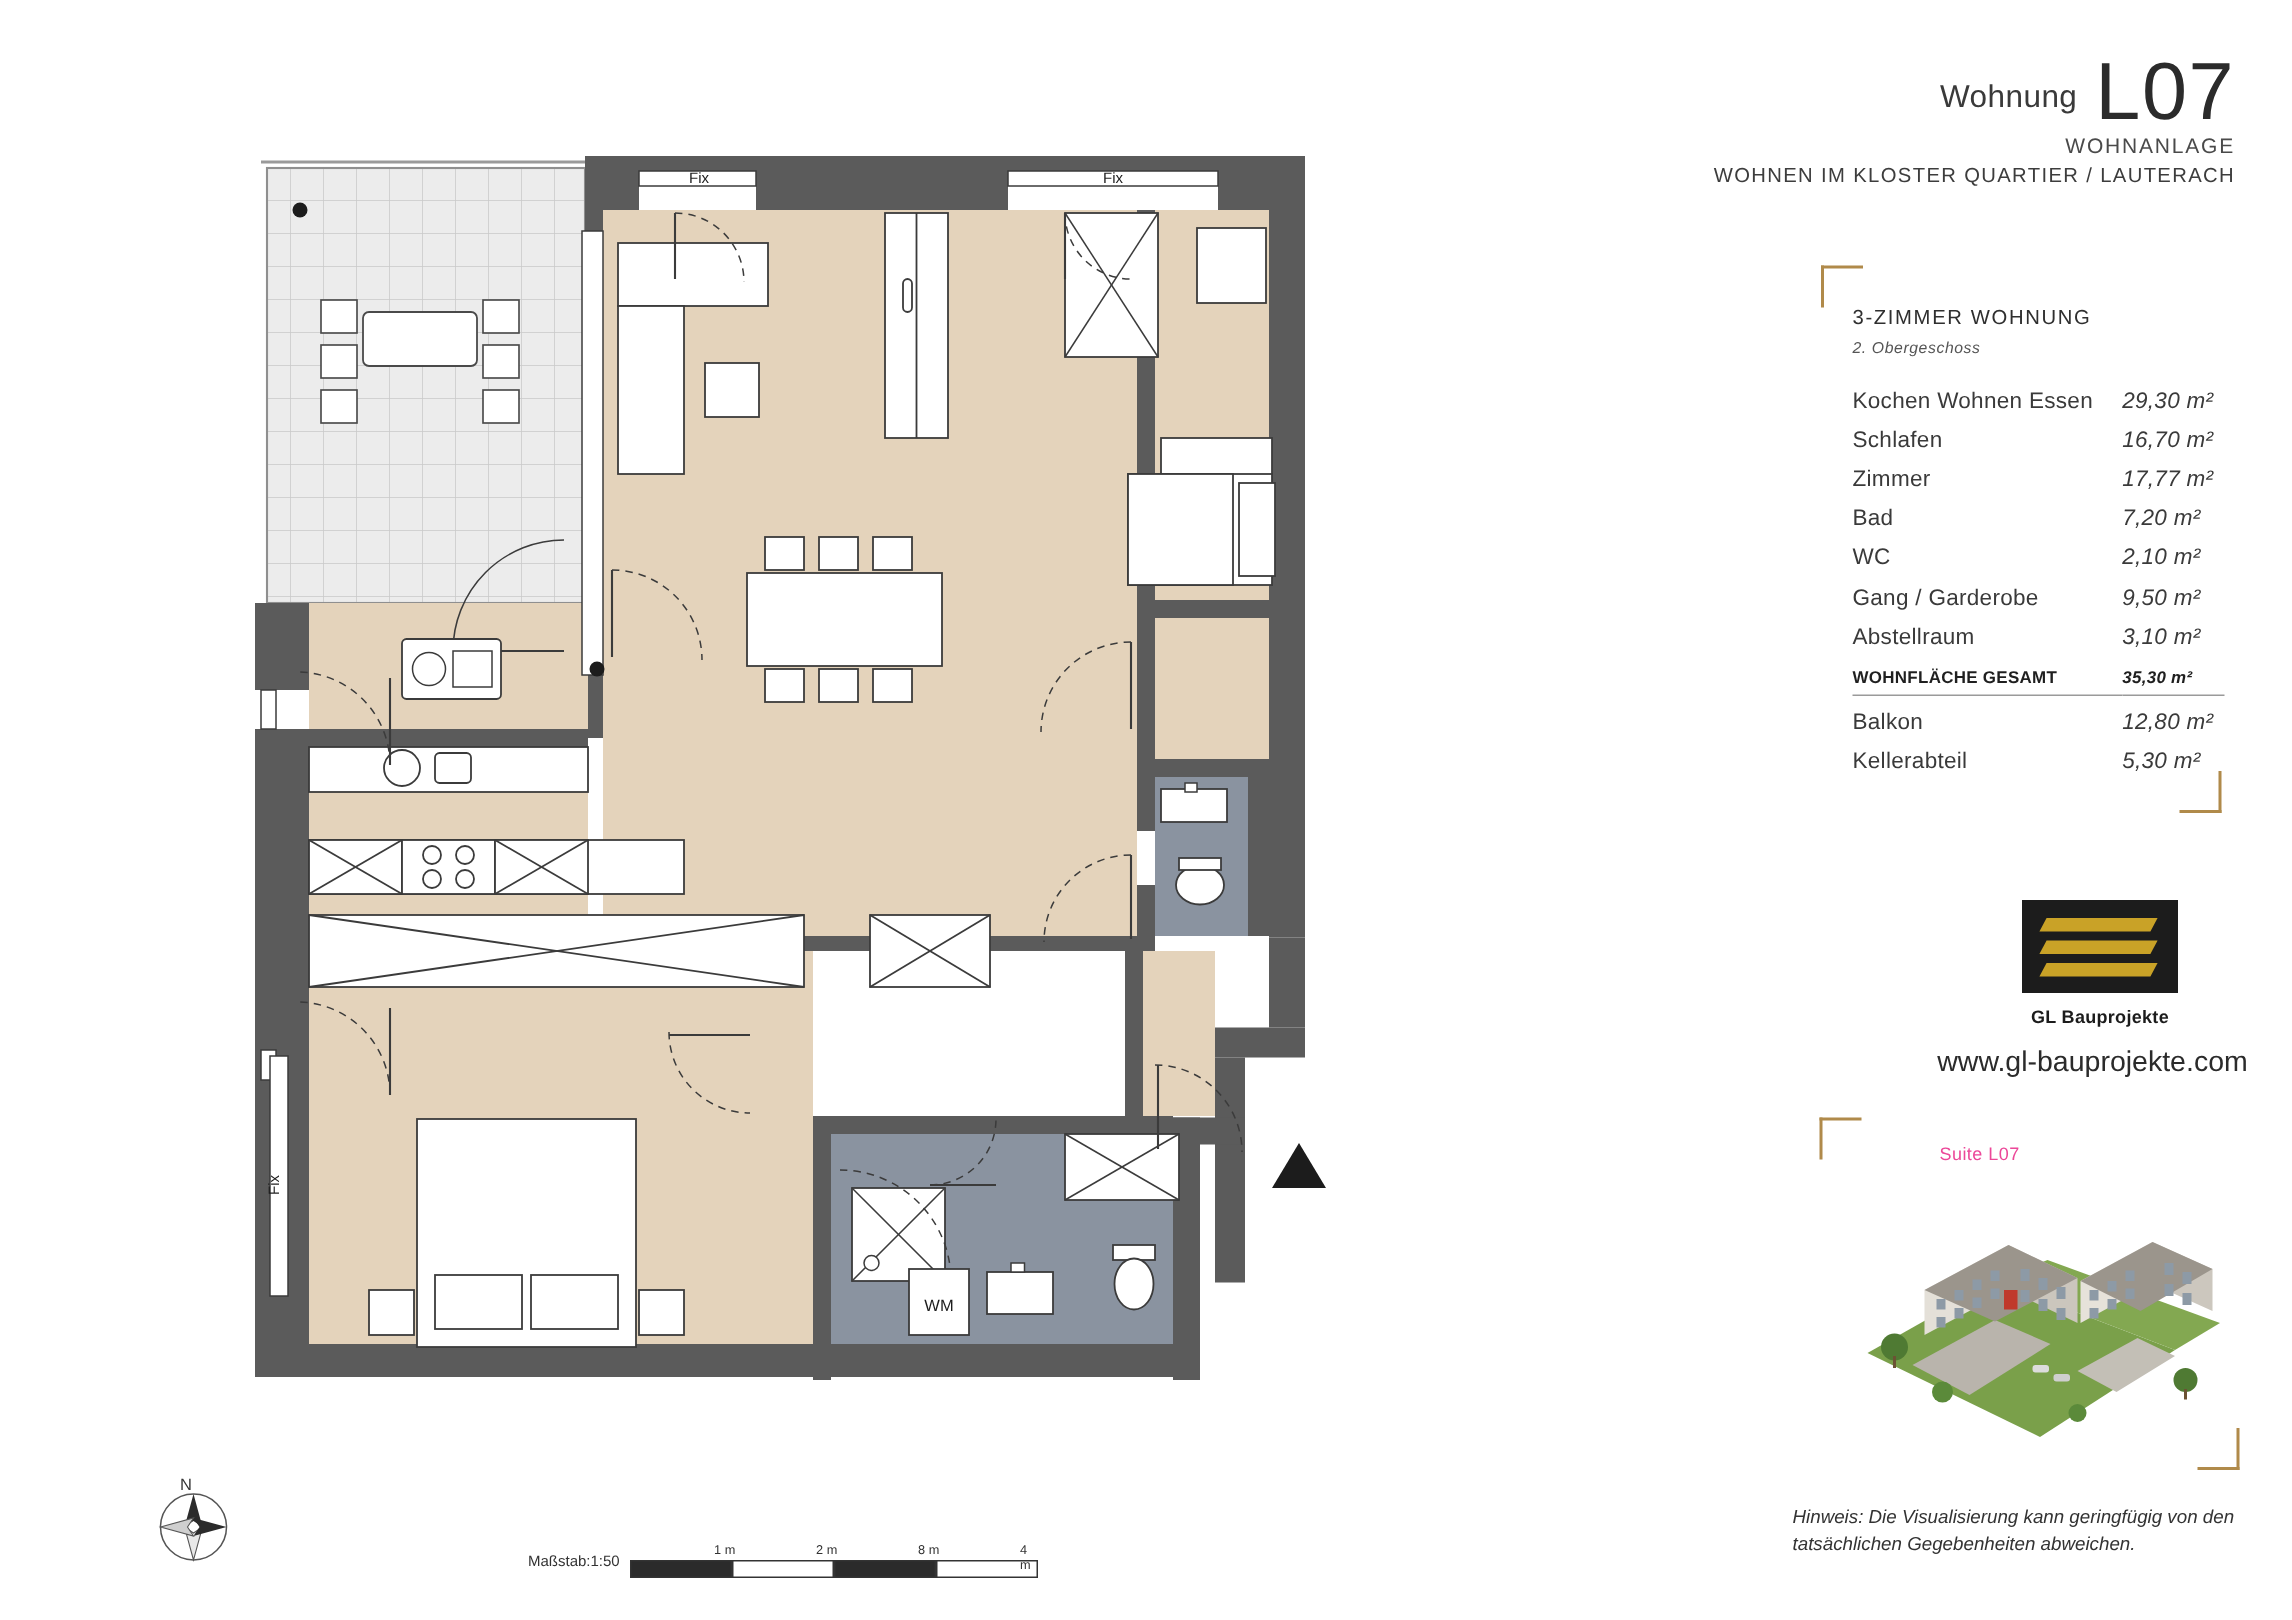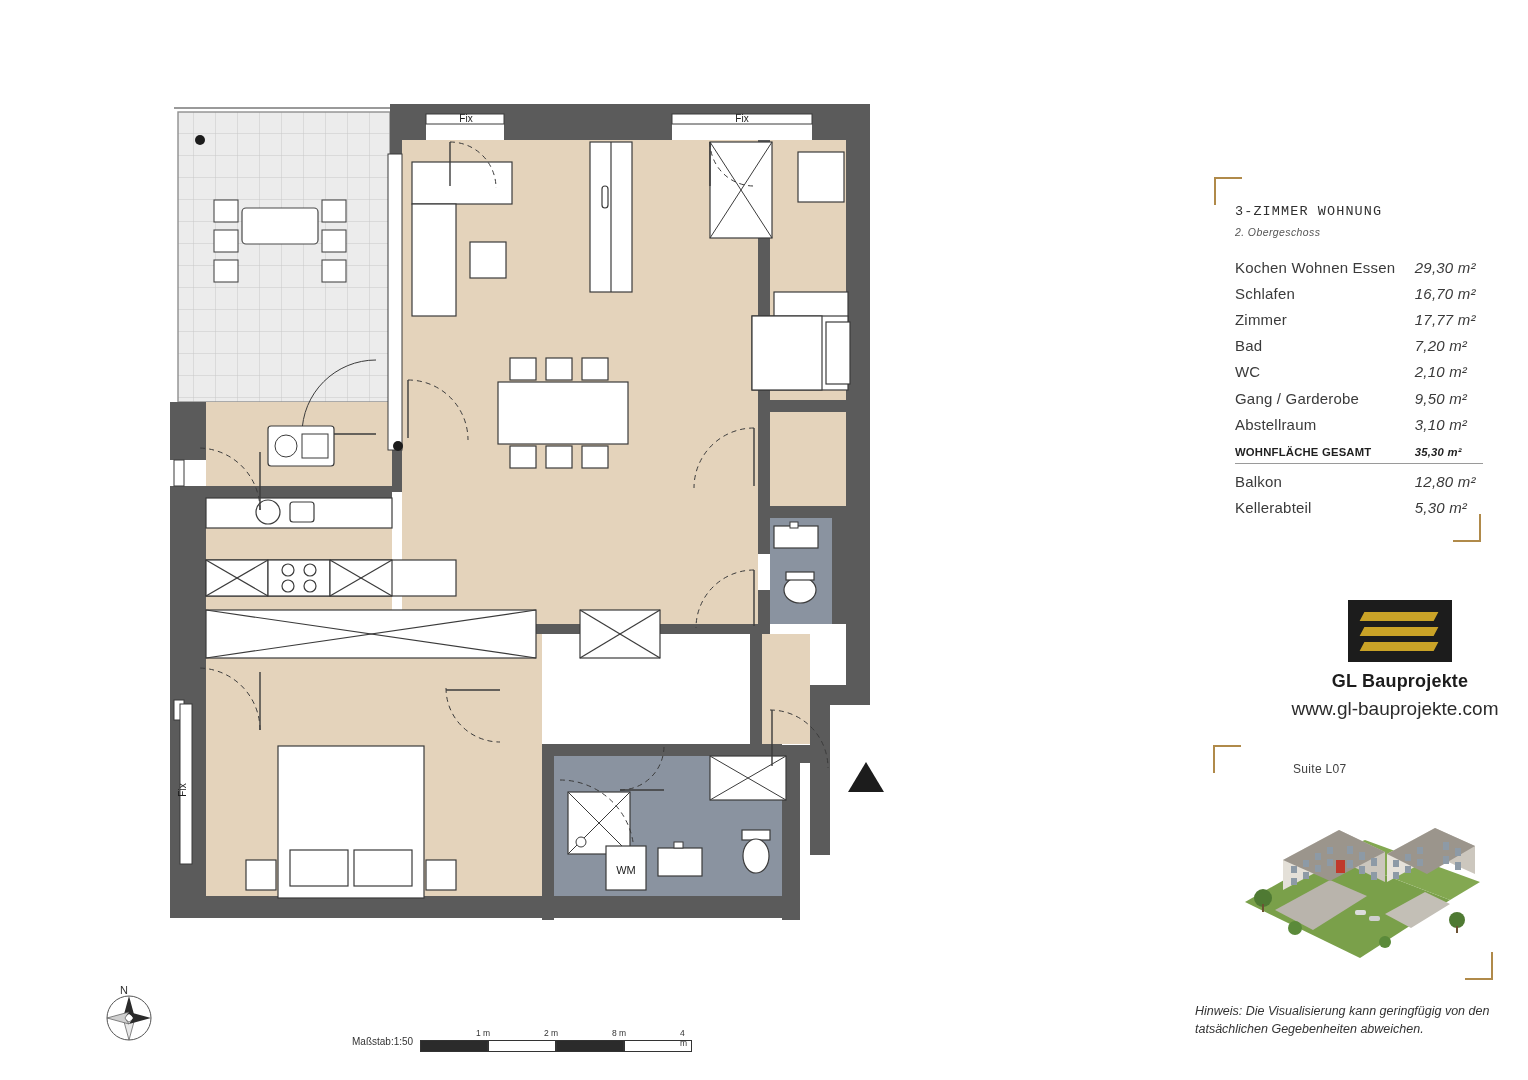--- a/index.html
+++ b/index.html
@@ -16,41 +16,41 @@
   .title-pre{font-size:21px;color:#3a3a3a;letter-spacing:.3px;padding-bottom:10px;}
   .title-main{font-size:54px;line-height:.95;color:#2b2b2b;letter-spacing:1px;font-weight:400;}
   .sub1{text-align:right;font-size:14px;color:#4a4a4a;letter-spacing:1.2px;margin-top:2px;}
   .sub2{text-align:right;font-size:13.5px;color:#3d3d3d;letter-spacing:.9px;margin-top:4px;}
 
   .bracket-box{position:absolute;left:1215px;top:178px;width:265px;}
   .brk{position:absolute;width:26px;height:26px;}
   .brk.tl{left:-1px;top:-1px;border-left:2px solid #b08a4a;border-top:2px solid #b08a4a;}
   .brk.br{right:-1px;bottom:-1px;border-right:2px solid #b08a4a;border-bottom:2px solid #b08a4a;}
   .box-inner{padding:26px 4px 20px 20px;position:relative;}
-  .roomtype{font-size:13.5px;letter-spacing:1.1px;color:#2f2f2f;font-family:Liberation Mono, monospace;}
+  .roomtype{font-size:13.5px;letter-spacing:1.1px;color:#2f2f2f;}
   .floor{font-size:10.5px;font-style:italic;color:#555;margin-top:7px;letter-spacing:.4px;}
   table.areas{border-collapse:collapse;margin-top:16px;width:248px;}
   table.areas td{font-size:15px;color:#3a3a3a;padding:4.6px 0;letter-spacing:.2px;}
   table.areas td.val{text-align:left;font-style:italic;}
   tr.total td{font-weight:bold;font-size:11.3px;color:#1f1f1f;padding-top:9px;}
   tr.sep td{border-top:1px solid #9a9a9a;height:0;padding:0;}
   tr.after td{padding-top:9px;}
 
   
   .logo-wrap{position:absolute;left:1305px;top:600px;width:190px;text-align:center;}
   .logo-mark{width:104px;height:62px;background:#1c1c1c;margin:0 auto;position:relative;overflow:hidden;}
   .logo-mark .bar{position:absolute;background:#c9a227;height:9px;left:14px;transform:skewX(-28deg);}
-  .logo-txt{font-size:18px;font-weight:bold;color:#1c1c1c;margin-top:9px;letter-spacing:.2px;}
+  .logo-txt{font-size:12px;font-weight:bold;color:#1c1c1c;margin-top:9px;letter-spacing:.2px;}
   .url{position:absolute;left:1230px;top:698px;width:330px;text-align:center;font-size:19px;color:#2b2b2b;}
 
   
   .vis-brk{position:absolute;left:1213px;top:745px;width:280px;height:235px;}
   .vis-brk .brk.tl{left:0;top:0;}
   .vis-brk .brk.br{right:0;bottom:0;}
-  .suite-label{position:absolute;left:1293px;top:762px;font-size:12px;color:#404040;letter-spacing:.3px;}
+  .suite-label{position:absolute;left:1293px;top:762px;font-size:12px;color:#ec4899;letter-spacing:.3px;}
   .vis-img{position:absolute;left:1235px;top:782px;width:250px;height:185px;}
   .vis-note{position:absolute;left:1195px;top:1002px;width:320px;font-size:12.5px;color:#333;line-height:1.45;font-style:italic;}
 
   
   .hinweis{position:absolute;left:798px;top:988px;width:270px;font-size:12.5px;color:#333;line-height:1.45;}
   .scale-wrap{position:absolute;left:352px;top:1018px;}
   .scale-label{position:absolute;left:0;top:18px;font-size:10px;color:#333;}
   .ruler{position:absolute;left:68px;top:22px;width:240px;height:12px;}
   .ruler div{position:absolute;top:0;height:12px;border:1px solid #333;box-sizing:border-box;}
   .ruler .b{background:#2b2b2b;}
@@ -62,20 +62,28 @@
 
   
   .plan{position:absolute;left:150px;top:90px;width:790px;height:850px;}
   .plan svg{display:block;}
 </style>
 </head>
 <body>
 
 <div class="page">
 
+  <div class="info">
+    <div class="title-row">
+      <span class="title-pre">Wohnung</span>
+      <span class="title-main">L07</span>
+    </div>
+    <div class="sub1">WOHNANLAGE</div>
+    <div class="sub2">WOHNEN IM KLOSTER QUARTIER  / LAUTERACH</div>
+  </div>
 
   <div class="bracket-box">
     <span class="brk tl"></span>
     <span class="brk br"></span>
     <div class="box-inner">
       <div class="roomtype">3-ZIMMER WOHNUNG</div>
       <div class="floor">2. Obergeschoss</div>
       <table class="areas">
         <tbody>
             <tr>

